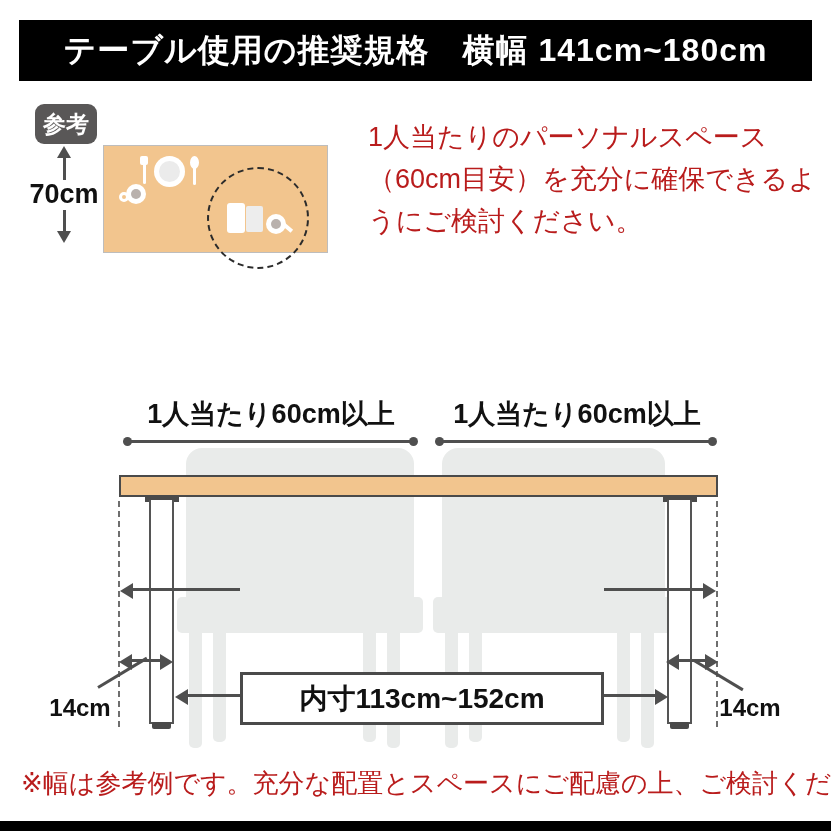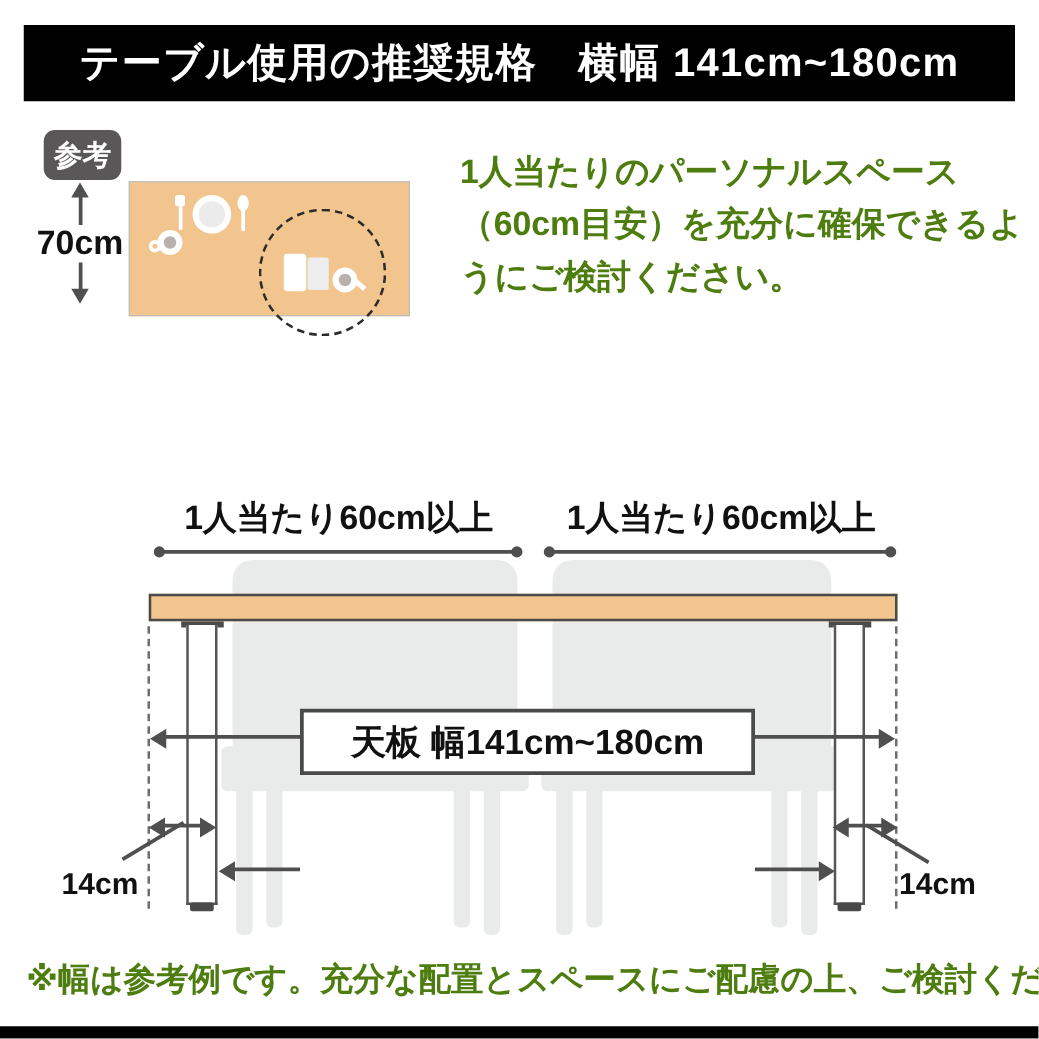--- a/index.html
+++ b/index.html
@@ -34,21 +34,21 @@
   .reftable { position:absolute; background:var(--wood,#f2c58e); border:1px solid #bdbdbd; }
   .circle60 { position:absolute; border:2px dashed #2b2b2b; border-radius:50%; background:transparent; z-index:6; }
   .white { background:var(--dish,#fff); }
   .crc { position:absolute; border-radius:50%; }
 
   
   .mbox { position:absolute; background:#fff; border:3px solid #4a4a4a; display:flex; align-items:center;
           justify-content:center; font-weight:700; font-size:28px; z-index:8; color:var(--ink,#111); }
 
   .chair { position:absolute; background:var(--chair,#e9ebea); z-index:1; }
-  .ptext { position:absolute; font-weight:700; color:#4d7c0f; }
+  .ptext { position:absolute; font-weight:400; color:#b91c1c; }
   .z2 { z-index:2; } .z3 { z-index:3; } .z8 { z-index:8; }
 </style>
 </head>
 <body>
 
 <div id="canvas">
 
   <div class="banner" style="top:20px;height:61px;font-size:32px;">
     <span>テーブル使用の推奨規格　横幅 141cm~180cm</span>
   </div>
@@ -113,28 +113,28 @@
   <div class="dashv z2" style="left:716px;top:501px;height:226px;"></div>
 
   <div class="abs z3" style="left:119px;top:475px;width:599px;height:22px;background:var(--wood,#f2c58e);border:2px solid #4a4a4a;"></div>
   <div class="abs z2" style="left:145px;top:497px;width:34px;height:5px;background:#4a4a4a;"></div>
   <div class="abs z2" style="left:663px;top:497px;width:34px;height:5px;background:#4a4a4a;"></div>
   <div class="abs z2" style="left:149px;top:500px;width:25px;height:224px;background:#fff;border:2px solid #555;border-top:none;"></div>
   <div class="abs z2" style="left:667px;top:500px;width:25px;height:224px;background:#fff;border:2px solid #555;border-top:none;"></div>
   <div class="abs z2" style="left:152px;top:722px;width:19px;height:7px;background:#4a4a4a;border-radius:2px;"></div>
   <div class="abs z2" style="left:670px;top:722px;width:19px;height:7px;background:#4a4a4a;border-radius:2px;"></div>
 
-  <div class="mbox" style="left:240px;top:567px;width:364px;height:53px;">
-    <span>天板 幅141cm~180cm</span>
-  </div>
   <span class="tl z8" style="left:120px;top:583px;"></span>
   <span class="sh z8" style="left:131px;top:588px;width:109px;"></span>
   <span class="sh z8" style="left:604px;top:588px;width:100px;"></span>
   <span class="tr z8" style="left:703px;top:583px;"></span>
 
+  <div class="mbox" style="left:240px;top:672px;width:364px;height:53px;">
+    <span>内寸113cm~152cm</span>
+  </div>
   <span class="tl z8" style="left:175px;top:689px;"></span>
   <span class="sh z8" style="left:186px;top:694px;width:54px;"></span>
   <span class="sh z8" style="left:604px;top:694px;width:52px;"></span>
   <span class="tr z8" style="left:655px;top:689px;"></span>
 
   <span class="tl z8" style="left:119px;top:654px;"></span>
   <span class="sh z8" style="left:129px;top:659px;width:33px;"></span>
   <span class="tr z8" style="left:160px;top:654px;"></span>
   <span class="tl z8" style="left:666px;top:654px;"></span>
   <span class="sh z8" style="left:676px;top:659px;width:32px;"></span>

